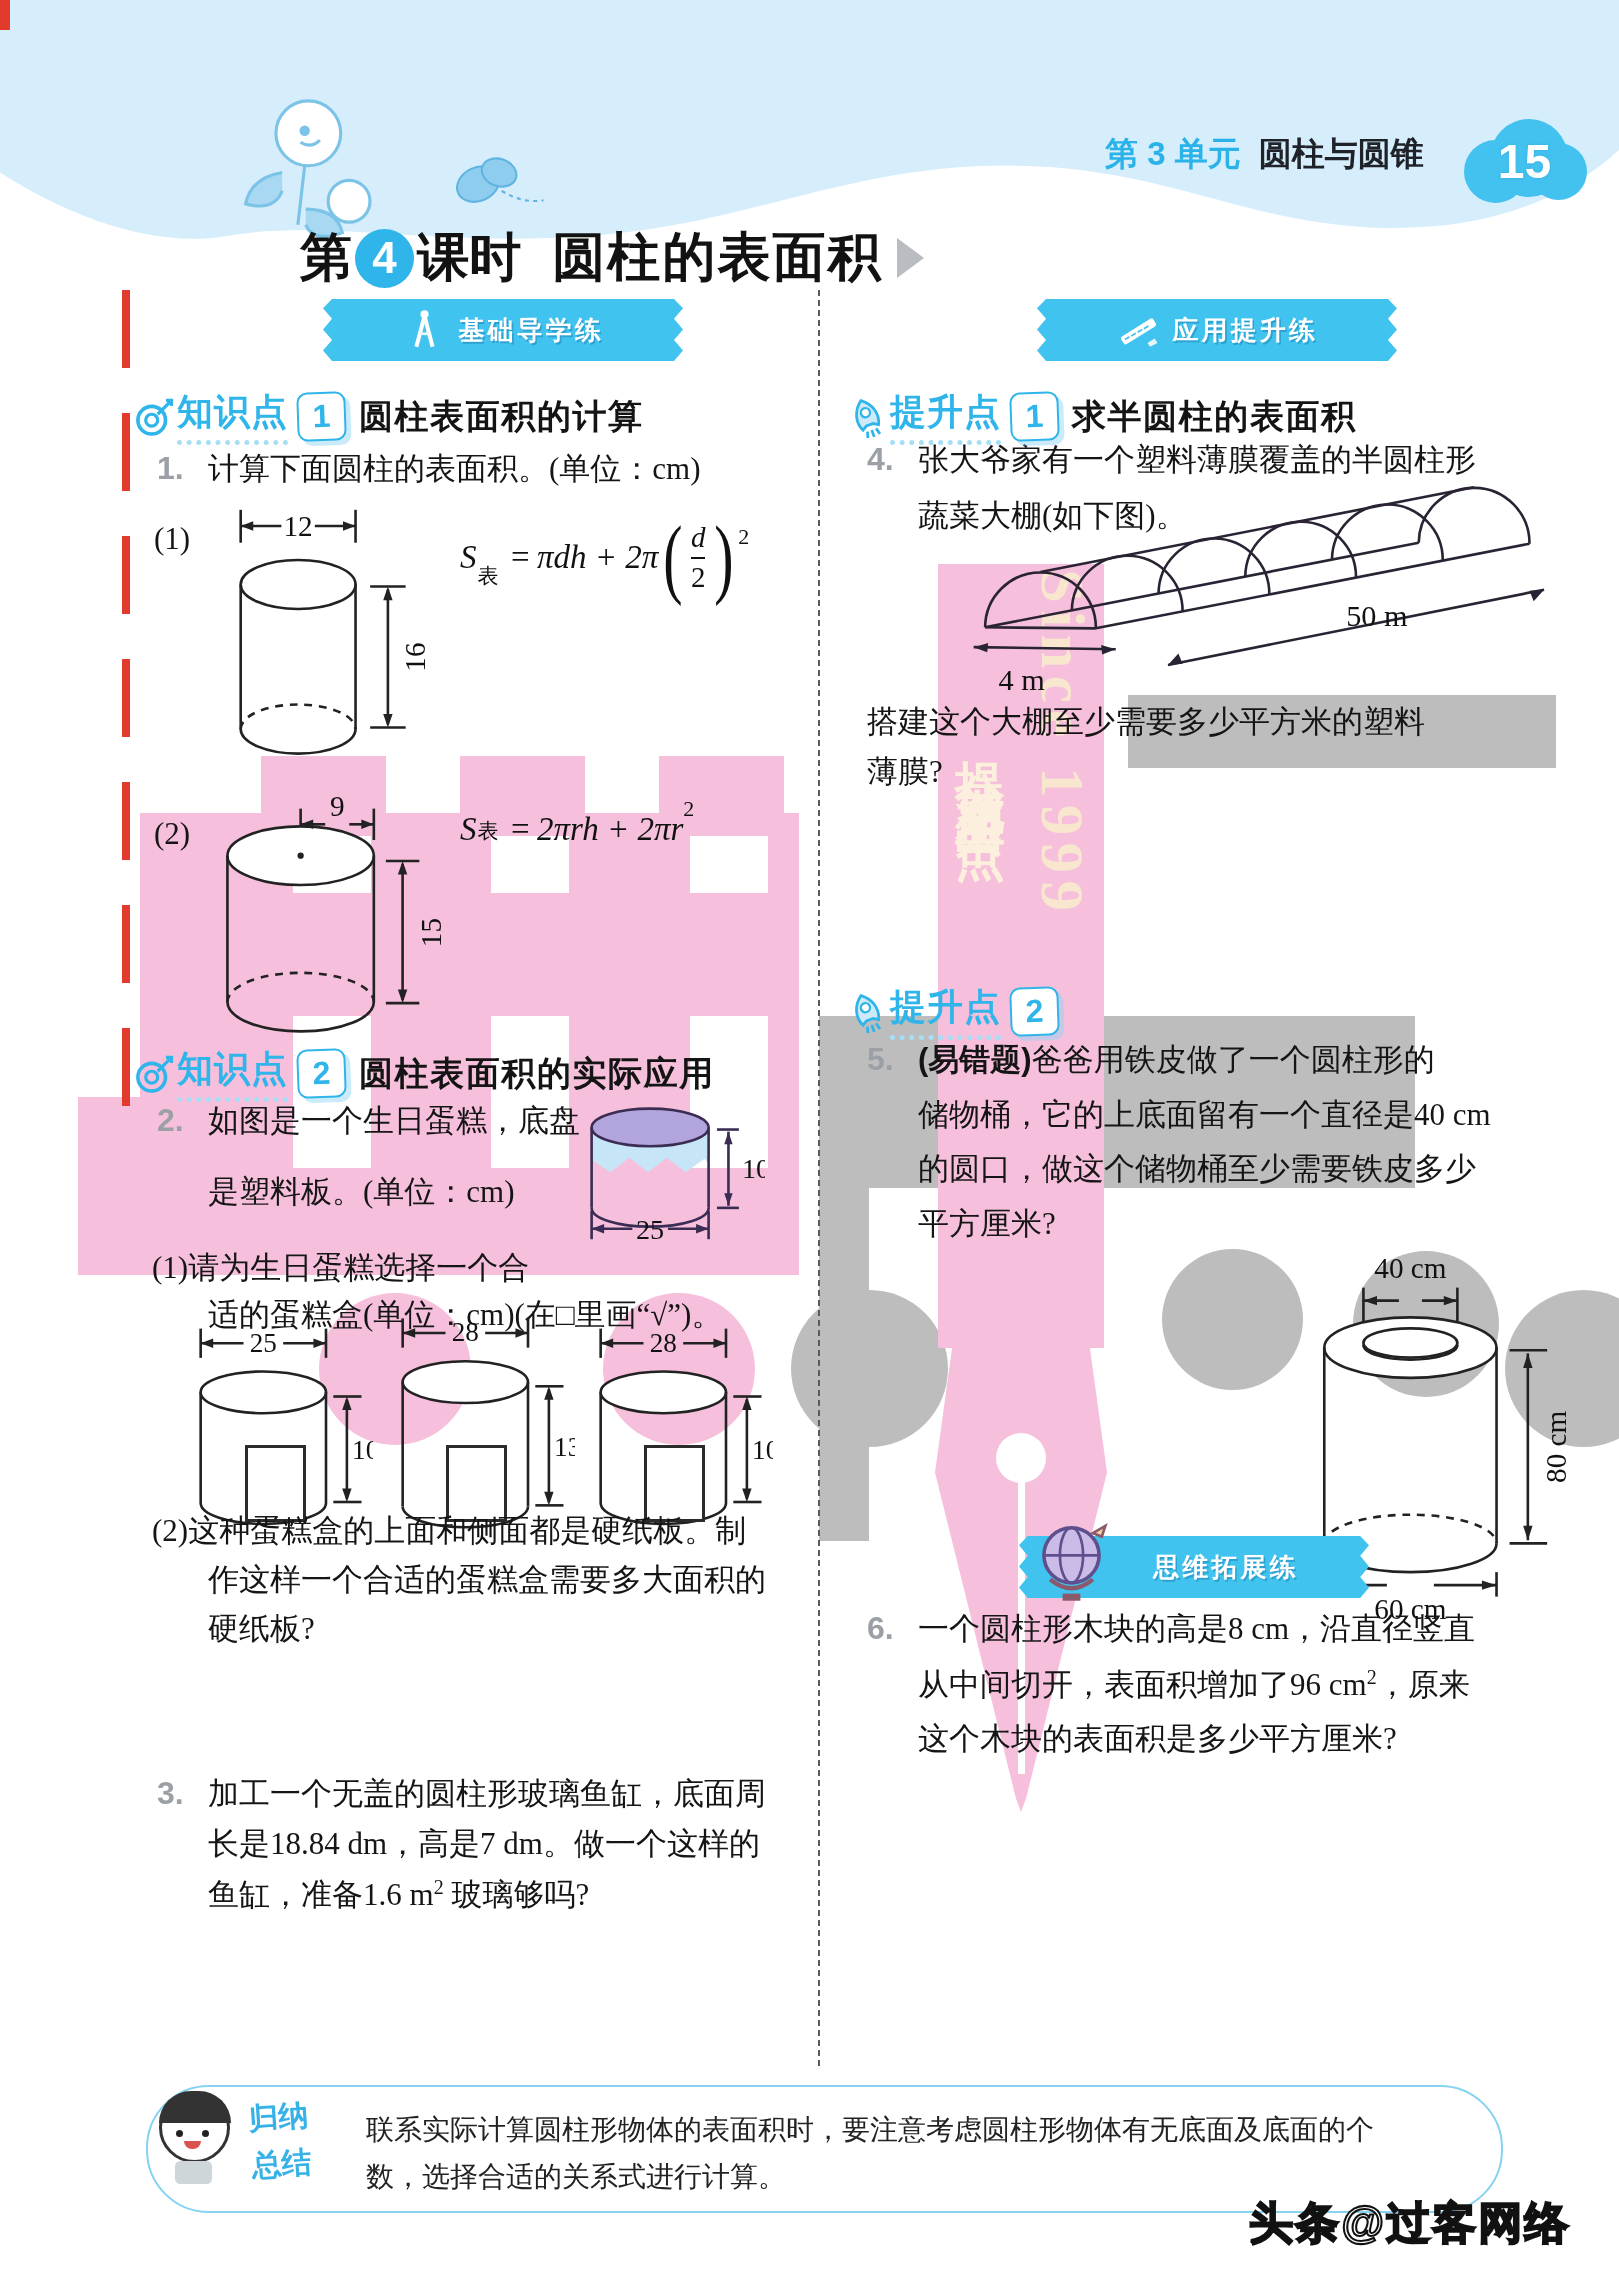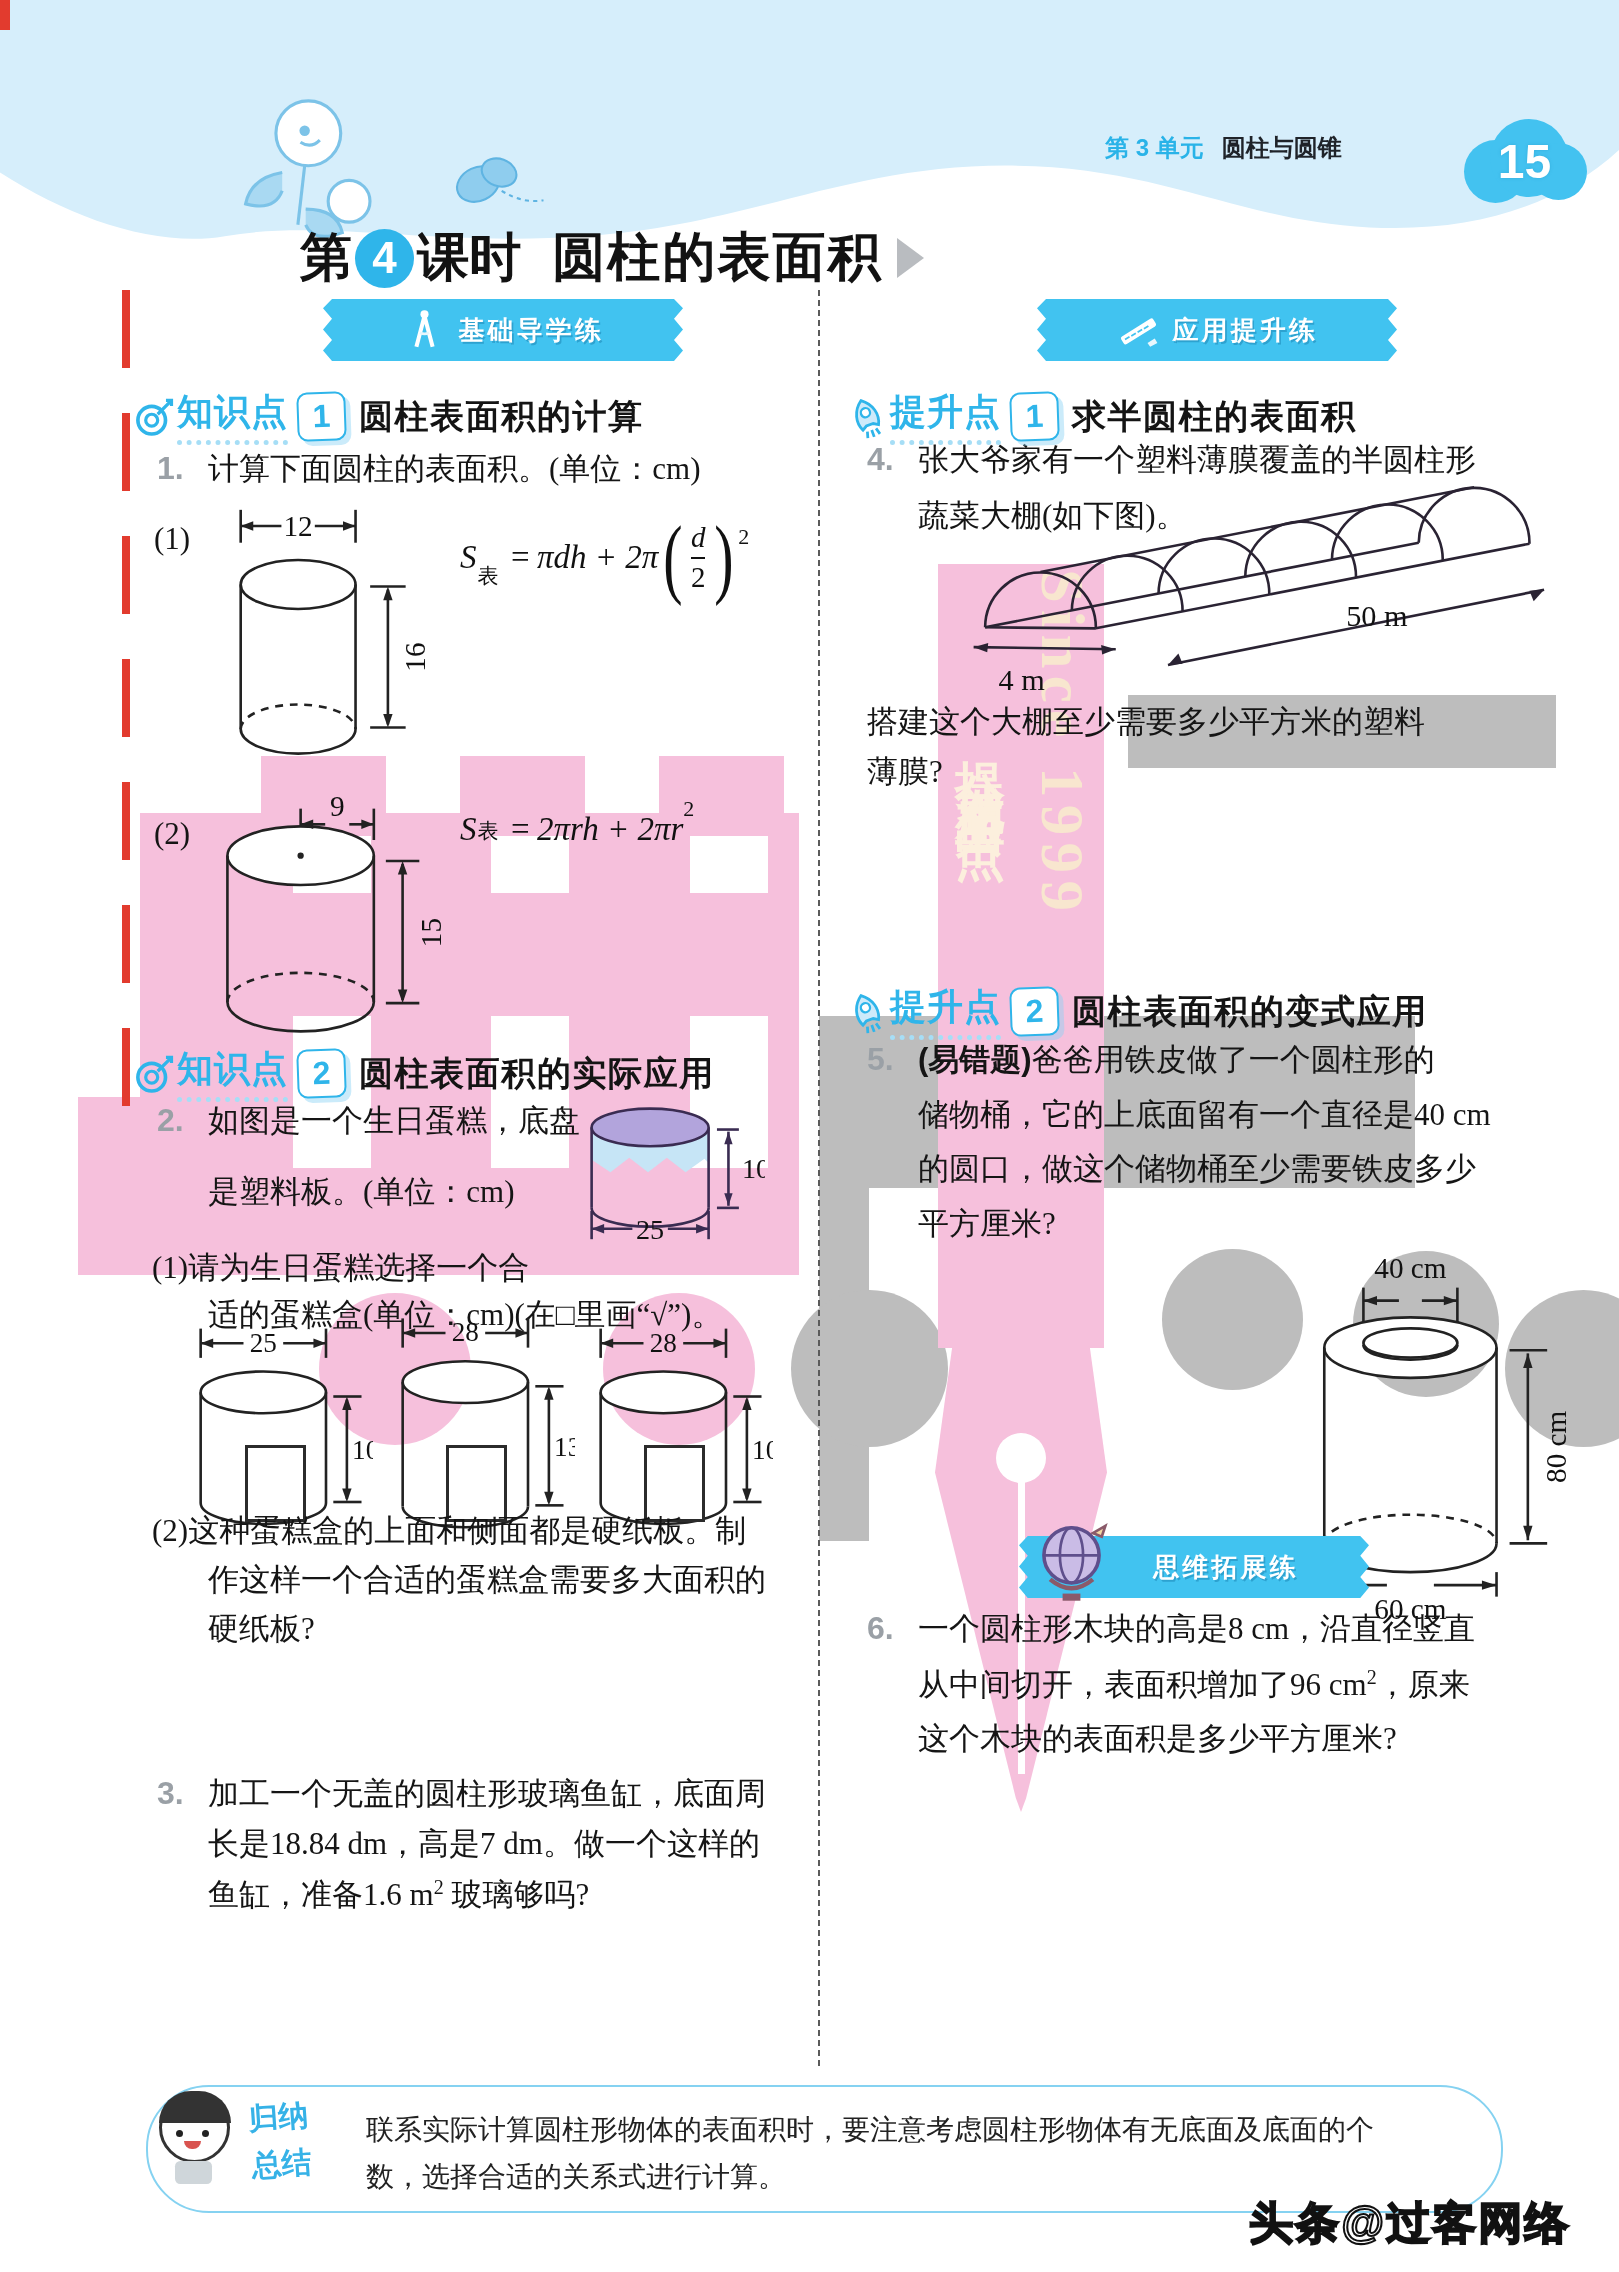--- a/index.html
+++ b/index.html
@@ -7,21 +7,21 @@
         font-family:"Liberation Serif",serif;}
   
   .t{position:absolute;font-family:"Liberation Serif",serif;font-size:31px;color:#151515;
      white-space:nowrap;z-index:5;line-height:1.2;}
   .pn{position:absolute;font-family:"Liberation Sans",sans-serif;font-weight:700;
       color:#9aa0a6;font-size:32px;z-index:5;}
   sup{font-size:20px;}
   
   #topwave{position:absolute;left:0;top:0;z-index:1;}
   .unit{position:absolute;left:1105px;top:132px;z-index:3;font-family:"Liberation Sans",sans-serif;
-        font-weight:900;font-size:24px;white-space:nowrap;}
+        font-weight:900;font-size:33px;white-space:nowrap;}
   .unit .blue{color:#29b3e8;margin-right:18px;}
   .unit .dark{color:#1f2329;}
   .cloud{position:absolute;left:1459px;top:119px;width:131px;height:89px;z-index:3;}
   .cloud .c1,.cloud .c2,.cloud .c3{position:absolute;background:#43c2f0;border-radius:50%;}
   .c1{width:63px;height:63px;left:5.2px;top:21px;}
   .c2{width:78px;height:78px;left:31px;top:0px;}
   .c3{width:57px;height:57px;left:71px;top:23.5px;}
   .cloud .num{position:absolute;left:0;top:14.6px;width:131px;text-align:center;color:#fff;
       font-family:"Liberation Sans",sans-serif;font-weight:900;font-size:48px;z-index:2;
       text-shadow:0 0 3.1px rgba(30,140,190,.4);}
@@ -440,21 +440,20 @@
   <div class="t" style="left:867px;top:753px;">薄膜?</div>
 
   <div class="kprow" style="left:844px;top:983px;">
     <svg width="46" height="46" viewBox="0 0 100 100" style="transform:rotate(-20deg);">
       <path d="M32,74 C22,54 28,28 50,12 C72,28 78,54 68,74 L58,68 H42 Z" fill="#cdeafa" stroke="#2fb5ea" stroke-width="6"></path>
       <circle cx="50" cy="40" r="10" fill="#ffffff" stroke="#2fb5ea" stroke-width="5"></circle>
       <path d="M40,80 L36,94 M50,80 L50,96 M60,80 L64,94" stroke="#2fb5ea" stroke-width="6"></path>
     </svg>
     <span class="kplabel">提升点</span>
     <span class="numbox">2</span>
-    <span class="kptitle">圆柱表面积的变式应用</span>
   </div>
 
   <span class="pn" style="left:867px;top:1041px;">5.</span>
   <div class="t" style="left:918px;top:1041px;"><b style="font-family:'Liberation Sans',sans-serif;">(易错题)</b><span>爸爸用铁皮做了一个圆柱形的</span></div>
   <div class="t" style="left:918px;top:1096px;">储物桶，它的上底面留有一个直径是40 cm</div>
   <div class="t" style="left:918px;top:1150px;">的圆口，做这个储物桶至少需要铁皮多少</div>
   <div class="t" style="left:918px;top:1205px;">平方厘米?</div>
 
   <svg class="fig" style="left:1306px;top:1251px;" width="261" height="376" viewBox="0 0 500 720">
     <g stroke="#222" stroke-width="5" fill="none">

